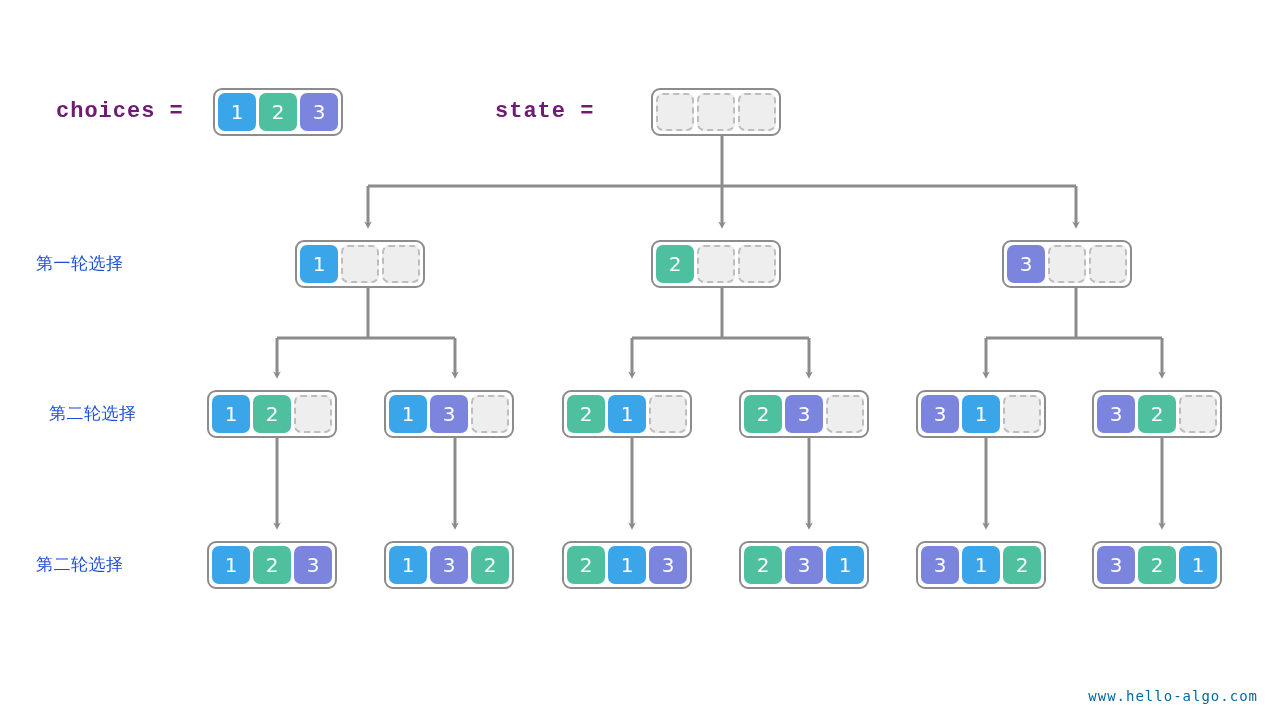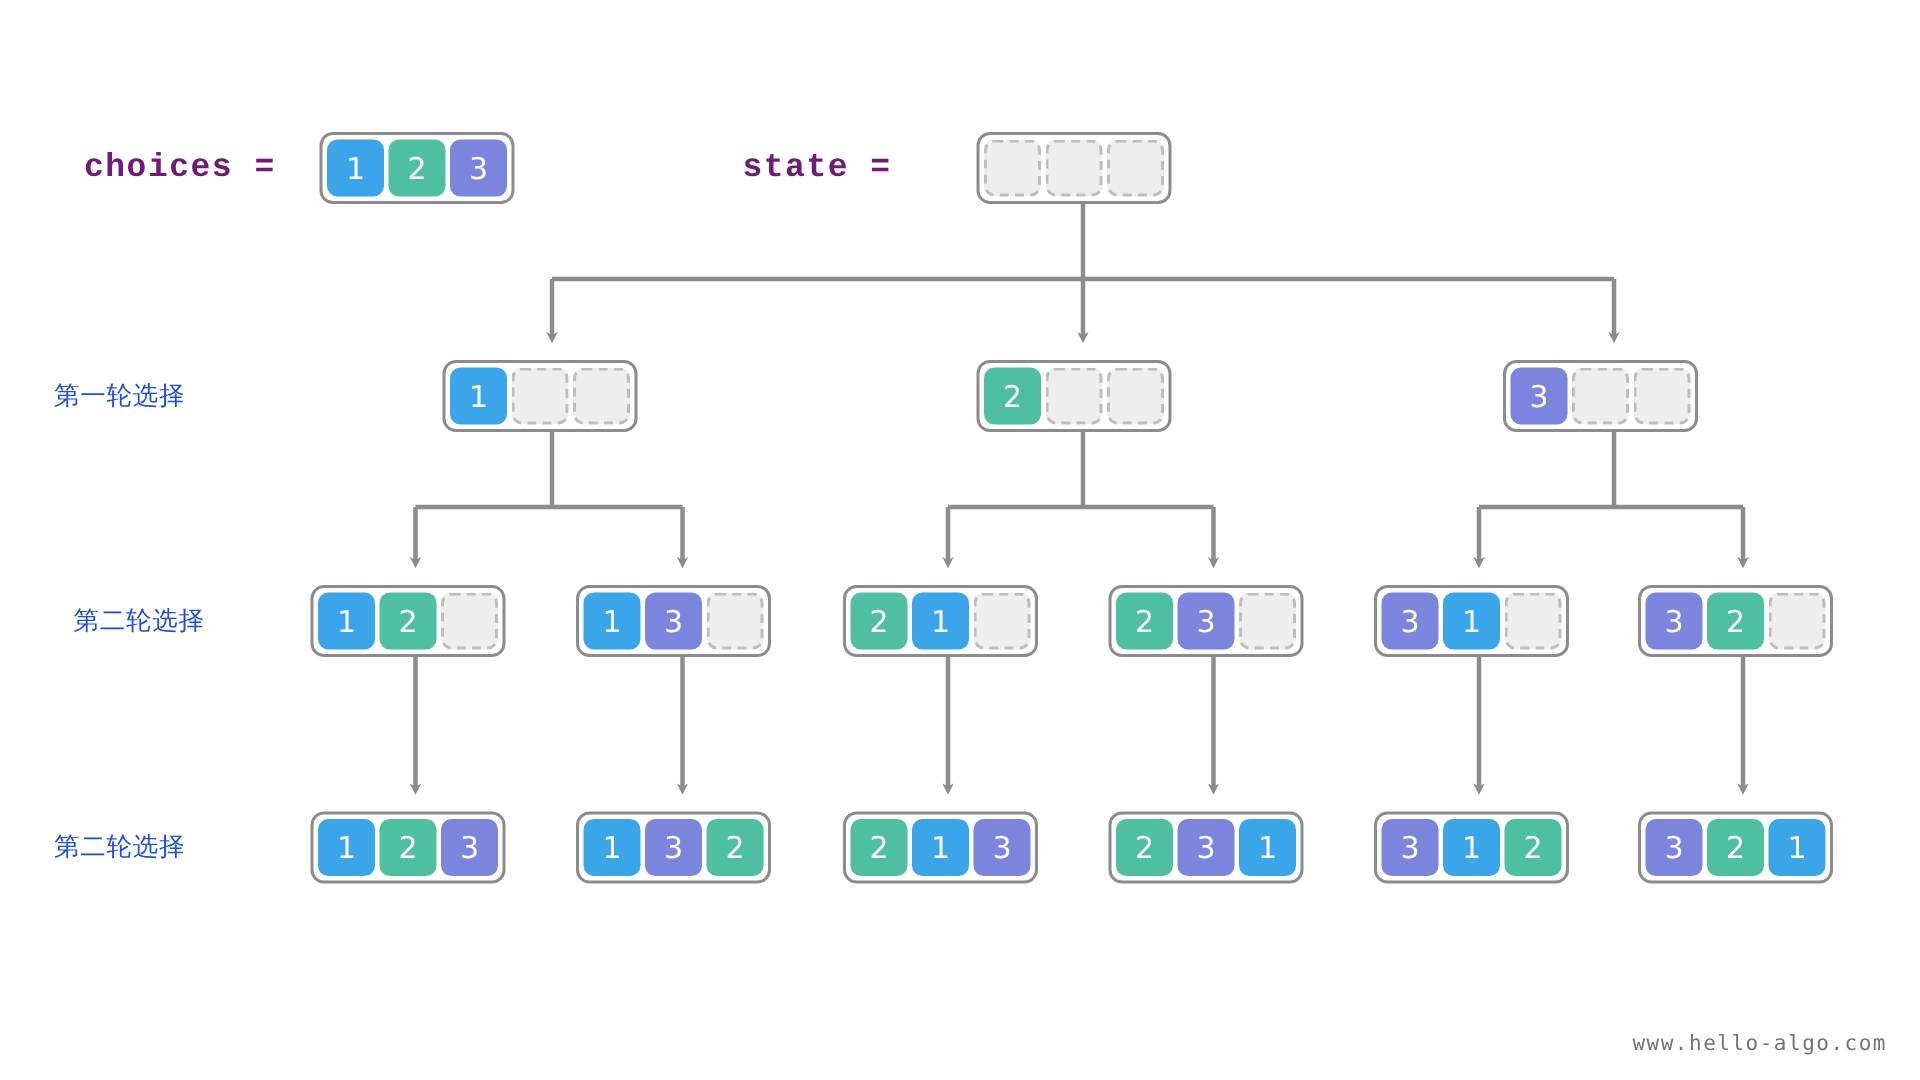--- a/index.html
+++ b/index.html
@@ -74,21 +74,21 @@
   }
   .cell.v1 { background: #3aa5e8; }
   .cell.v2 { background: #4ec0a0; }
   .cell.v3 { background: #7b85de; }
   .watermark {
     position: absolute;
     right: 22px;
     bottom: 16px;
     font-family: "DejaVu Sans Mono", "Liberation Mono", monospace;
     font-size: 14px;
-    color: #737373;
+    color: #0369a1;
     letter-spacing: 1px;
   }
 </style>
 </head>
 <body>
 
 <div id="stage">
 
   <svg id="wires" viewBox="0 0 1280 720" xmlns="http://www.w3.org/2000/svg">
     <defs>

